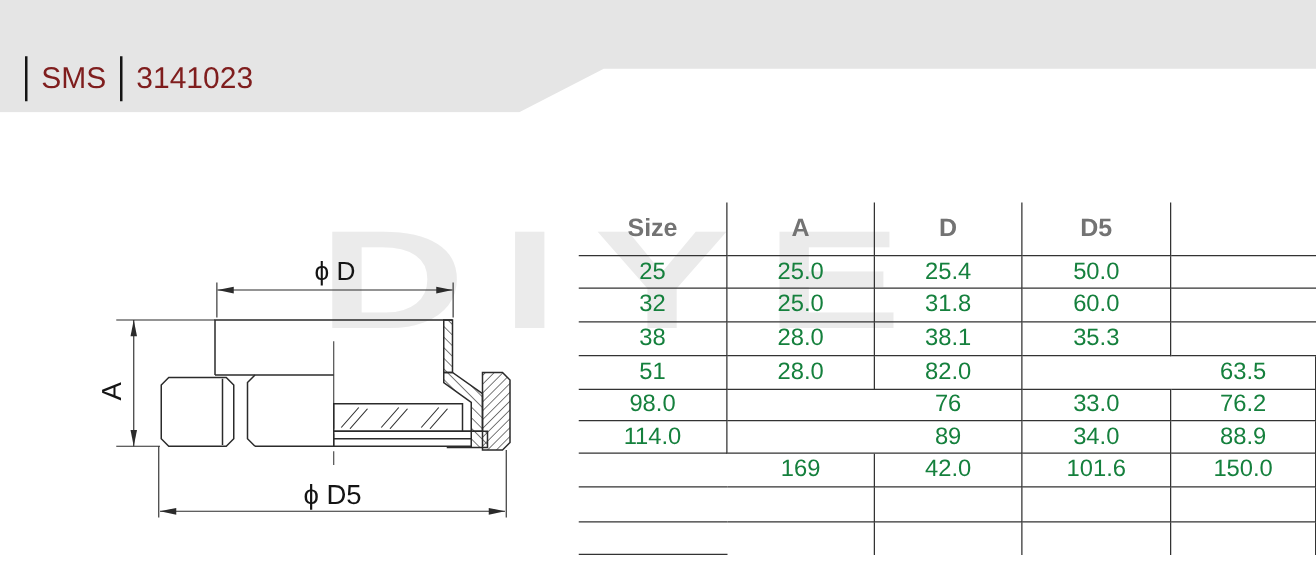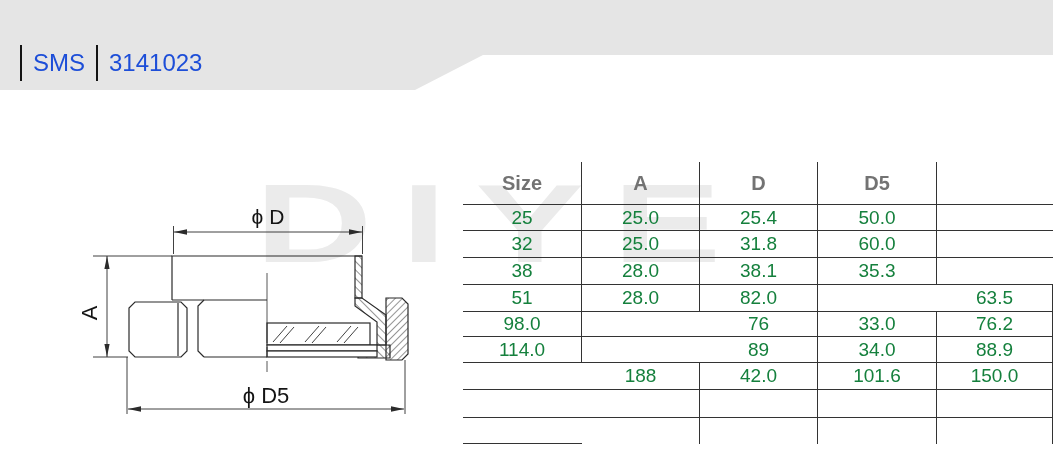--- a/index.html
+++ b/index.html
@@ -10,21 +10,21 @@
   
   .band{
     position:absolute;left:0;top:0;width:1053px;height:90px;background:#e5e5e5;z-index:4;
     clip-path:polygon(0 0,1053px 0,1053px 55px,483px 55px,415px 90px,0 90px);
   }
   .title{
     position:absolute;left:20px;top:6px;font-size:27px;color:#141414;letter-spacing:0px;
   }
   .subtitle{
     position:absolute;left:20px;top:44px;height:38px;display:flex;align-items:center;
-    font-size:24px;color:#1d4ed8;
+    font-size:24px;color:#7f1d1d;
   }
   .subtitle .vbar{display:inline-block;width:2px;height:36px;background:#141414;margin:0 11px 0 0;}
   .subtitle .vbar.second{margin:0 11px;}
   .subtitle span.txt{display:inline-block;}
   
   .watermark{
     position:absolute;left:255px;top:168px;z-index:1;
     font-size:112px;font-weight:bold;color:#ebebeb;letter-spacing:20px;line-height:1;
     transform:scaleX(1.45);transform-origin:left top;white-space:nowrap;user-select:none;
   }
@@ -172,21 +172,21 @@
   <div class="cell v h">33.0</div>
   <div class="cell v h">76.2</div>
   <div class="cell v h">114.0</div>
   <div class="cell h"></div>
 
   <div class="cell v h">89</div>
   <div class="cell v h">34.0</div>
   <div class="cell v h">88.9</div>
   <div class="cell h"></div>
 
-  <div class="cell v h">188</div>
+  <div class="cell v h">169</div>
   <div class="cell v h">42.0</div>
   <div class="cell v h">101.6</div>
   <div class="cell v h">150.0</div>
   <div class="cell h"></div>
 
   <div class="cell v h"></div>
   <div class="cell v h"></div>
   <div class="cell v h"></div>
   <div class="cell v h"></div>
   <div class="cell h"></div>

